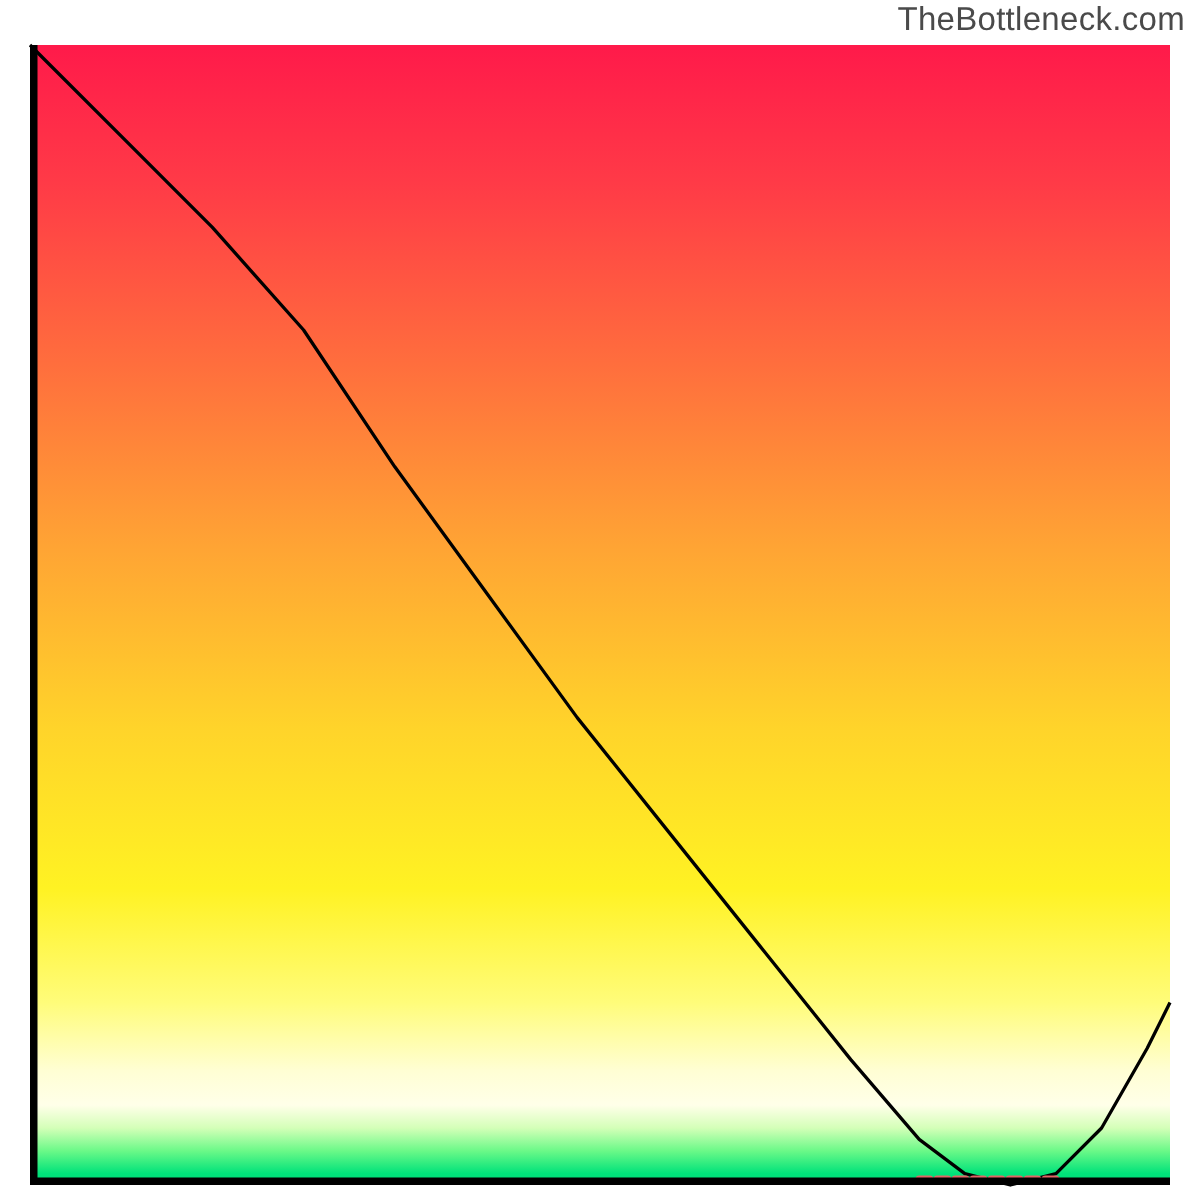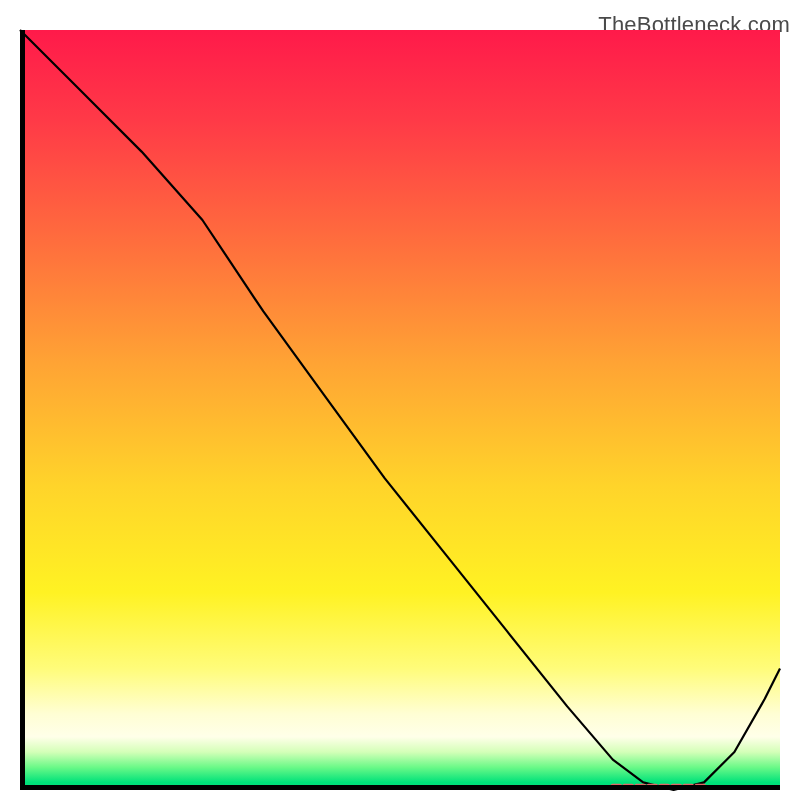--- a/index.html
+++ b/index.html
@@ -11,21 +11,21 @@
     font-family: Arial, Helvetica, sans-serif;
     overflow: hidden;
   }
   .wrap {
     position: relative;
     width: 800px;
     height: 800px;
   }
   .watermark {
     position: absolute;
-    top: 12px;
+    top: 0;
     right: 10px;
     color: #4a4a4a;
     font-size: 22px;
     font-weight: 500;
     letter-spacing: 0.2px;
   }
   .plot {
     position: absolute;
     left: 20px;
     top: 30px;

